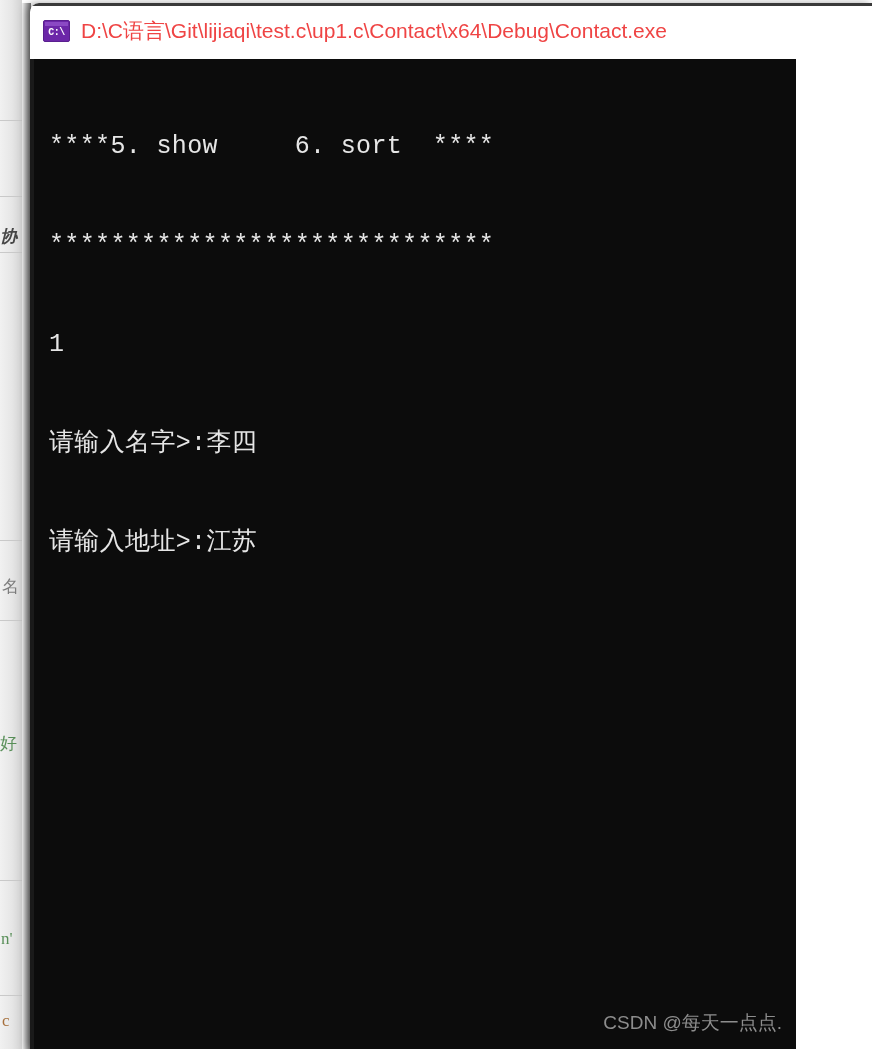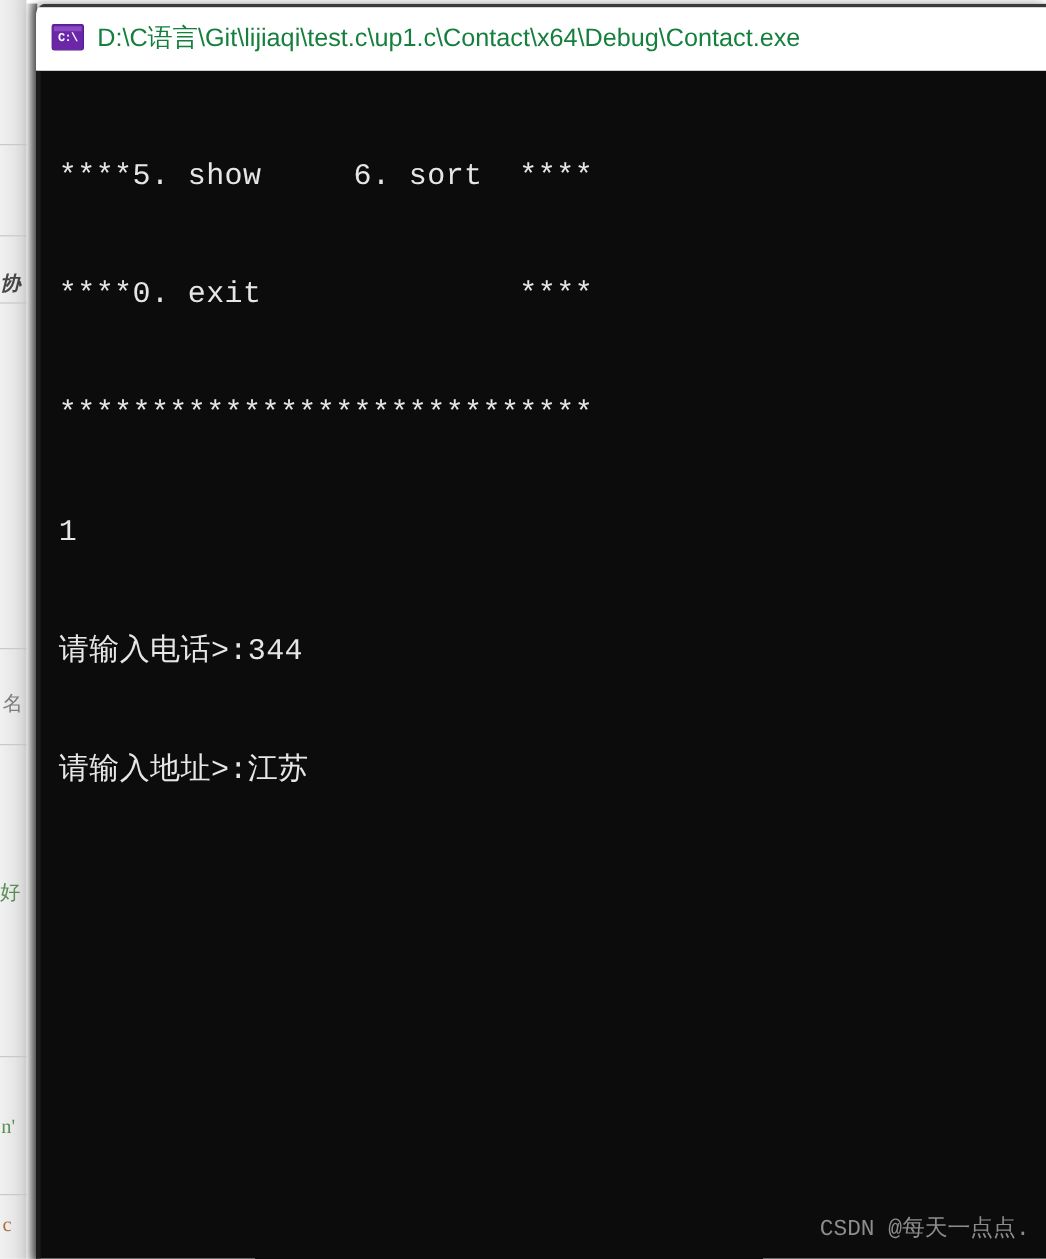--- a/index.html
+++ b/index.html
@@ -112,31 +112,31 @@
     font-size: 10px;
     font-weight: bold;
     color: #ffffff;
     line-height: 1;
     margin-top: 4px;
     letter-spacing: -0.5px;
   }
   #window-title {
     font-family: "Liberation Sans", sans-serif;
     font-size: 21px;
-    color: #15803d;
+    color: #ef4444;
     white-space: nowrap;
     letter-spacing: 0px;
   }
 
   
   #console-body {
     position: absolute;
     left: 0;
     top: 56px;
-    width: 842px;
+    width: 766px;
     height: 990px;
     background: #0c0c0c;
     overflow: hidden;
   }
   #console-inner-edge {
     position: absolute;
     left: 0; top: 0;
     width: 4px; height: 990px;
     background: #1a1a1a;
   }
@@ -151,21 +151,21 @@
     color: #e6e6e6;
     letter-spacing: 0.35px;
   }
   #console-text .line { display: block; height: 33px; }
 
   
   #watermark {
     position: absolute;
     right: 14px;
     bottom: 13px;
-    font-family: Liberation Mono, monospace;
+    font-family: Liberation Sans, sans-serif;
     font-size: 19px;
     color: #8d8d8d;
     white-space: nowrap;
   }
 </style>
 </head>
 <body>
 
 <div id="desktop">
 
@@ -195,24 +195,23 @@
         <span class="glyph">C:\</span>
       </div>
       <span id="window-title">D:\C语言\Git\lijiaqi\test.c\up1.c\Contact\x64\Debug\Contact.exe</span>
     </div>
 
     <div id="console-body">
       <div id="console-inner-edge"></div>
 
       <div id="console-text">
         <span class="line">****5. show     6. sort  ****</span>
-        <span class="line">****0. exit              ****</span>
         <span class="line">*****************************</span>
         <span class="line">1</span>
-        <span class="line">请输入电话&gt;:344</span>
+        <span class="line">请输入名字&gt;:李四</span>
         <span class="line">请输入地址&gt;:江苏</span>
         
         
         
         
         
         
         
         
         

